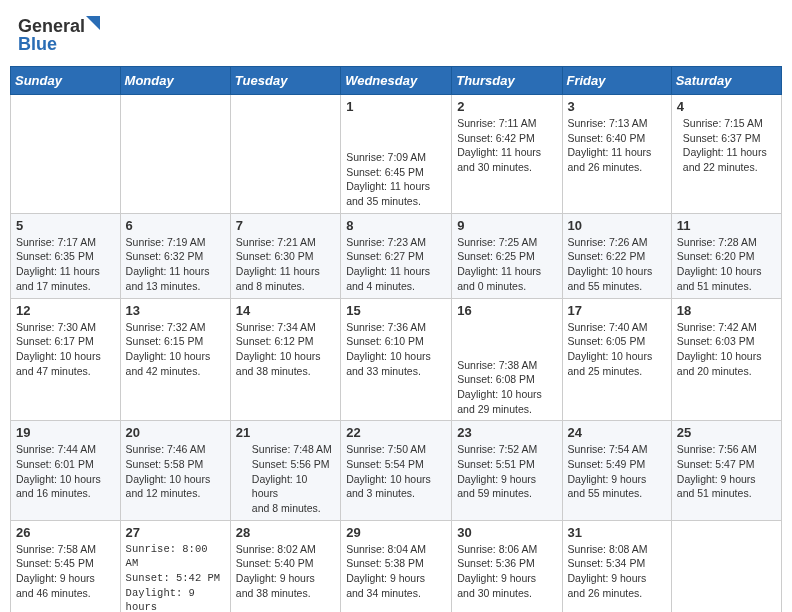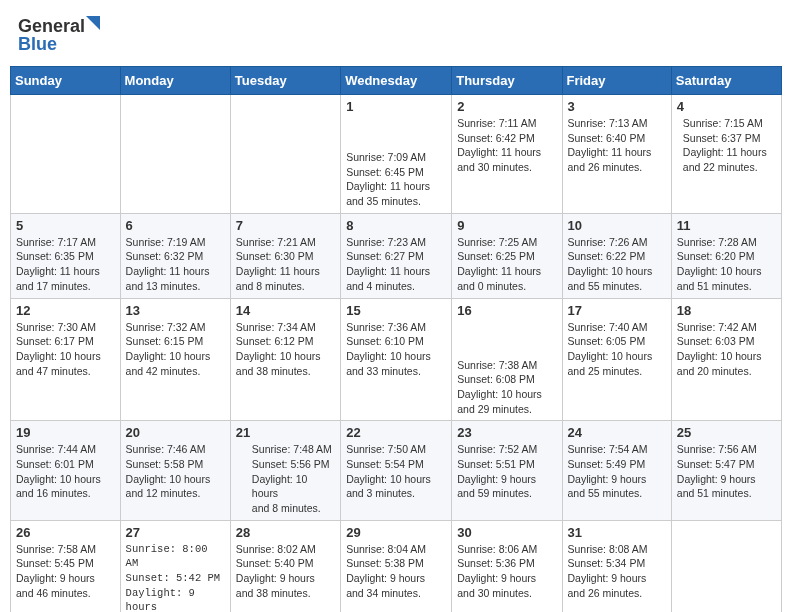--- a/index.html
+++ b/index.html
@@ -41,20 +41,21 @@
       border: 1px solid #ccc;
     }
     .calendar th {
       background: #2a6db5;
       color: #fff;
       font-size: 13px;
       font-weight: bold;
       padding: 6px 4px;
       text-align: left;
       border: 1px solid #1a5a9a;
+      font-style: italic;
     }
     .calendar td {
       vertical-align: top;
       border: 1px solid #ccc;
       padding: 4px 5px;
       width: 113px;
       min-height: 90px;
       background: #fff;
     }
     .calendar tr:nth-child(even) td {

